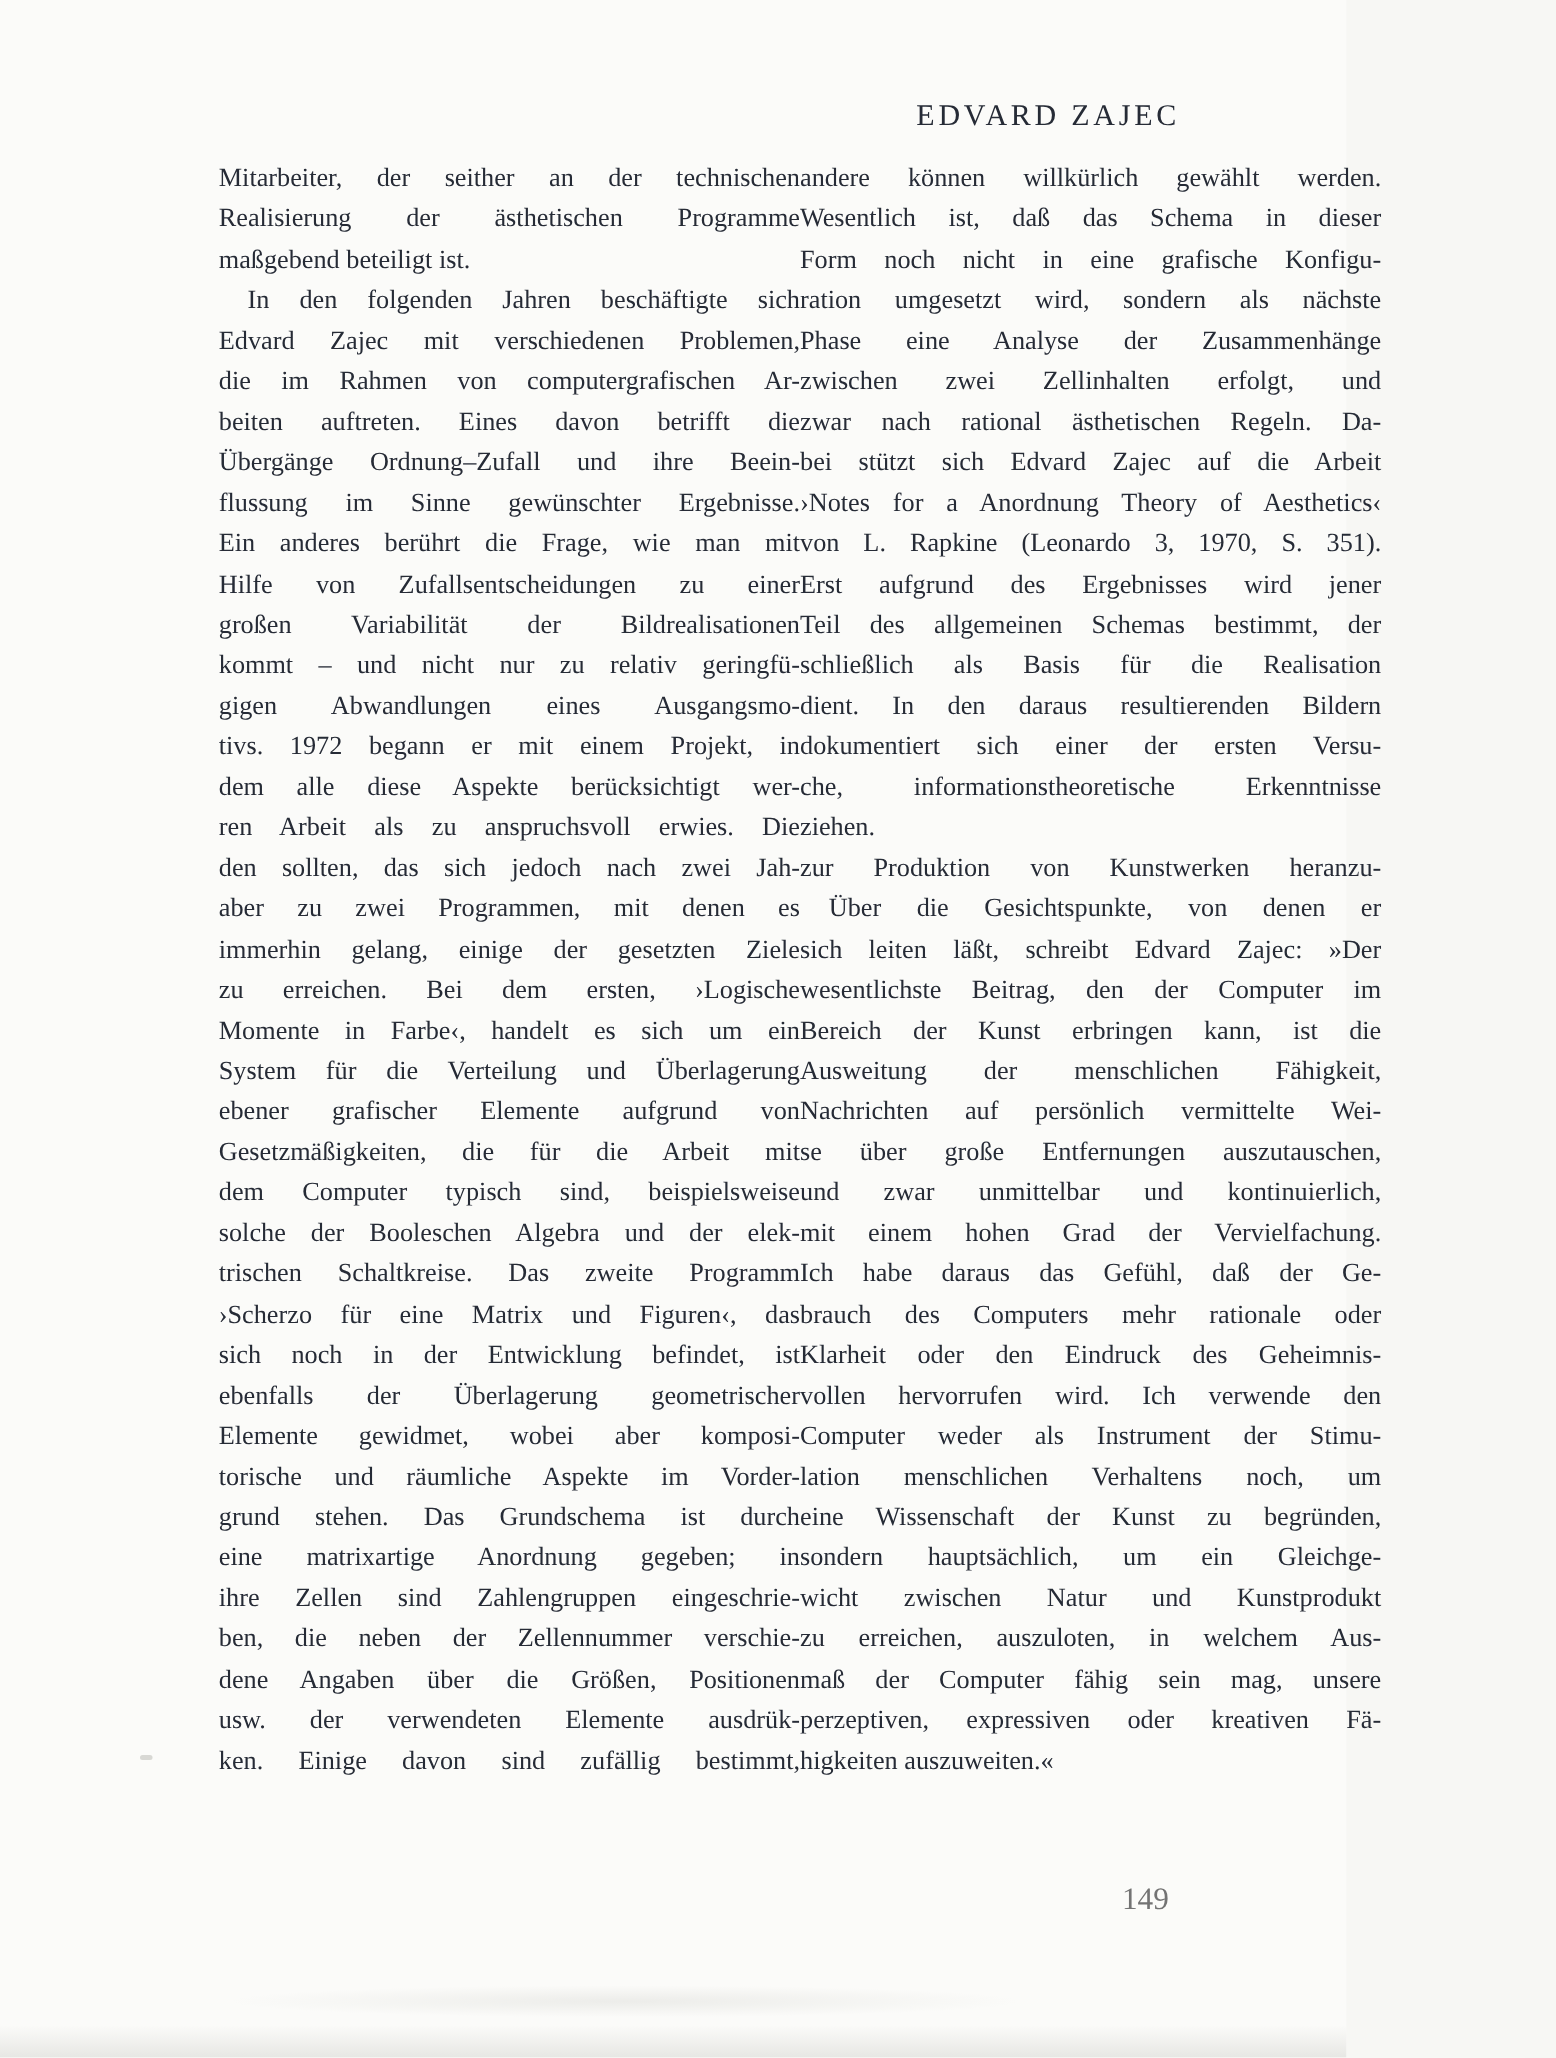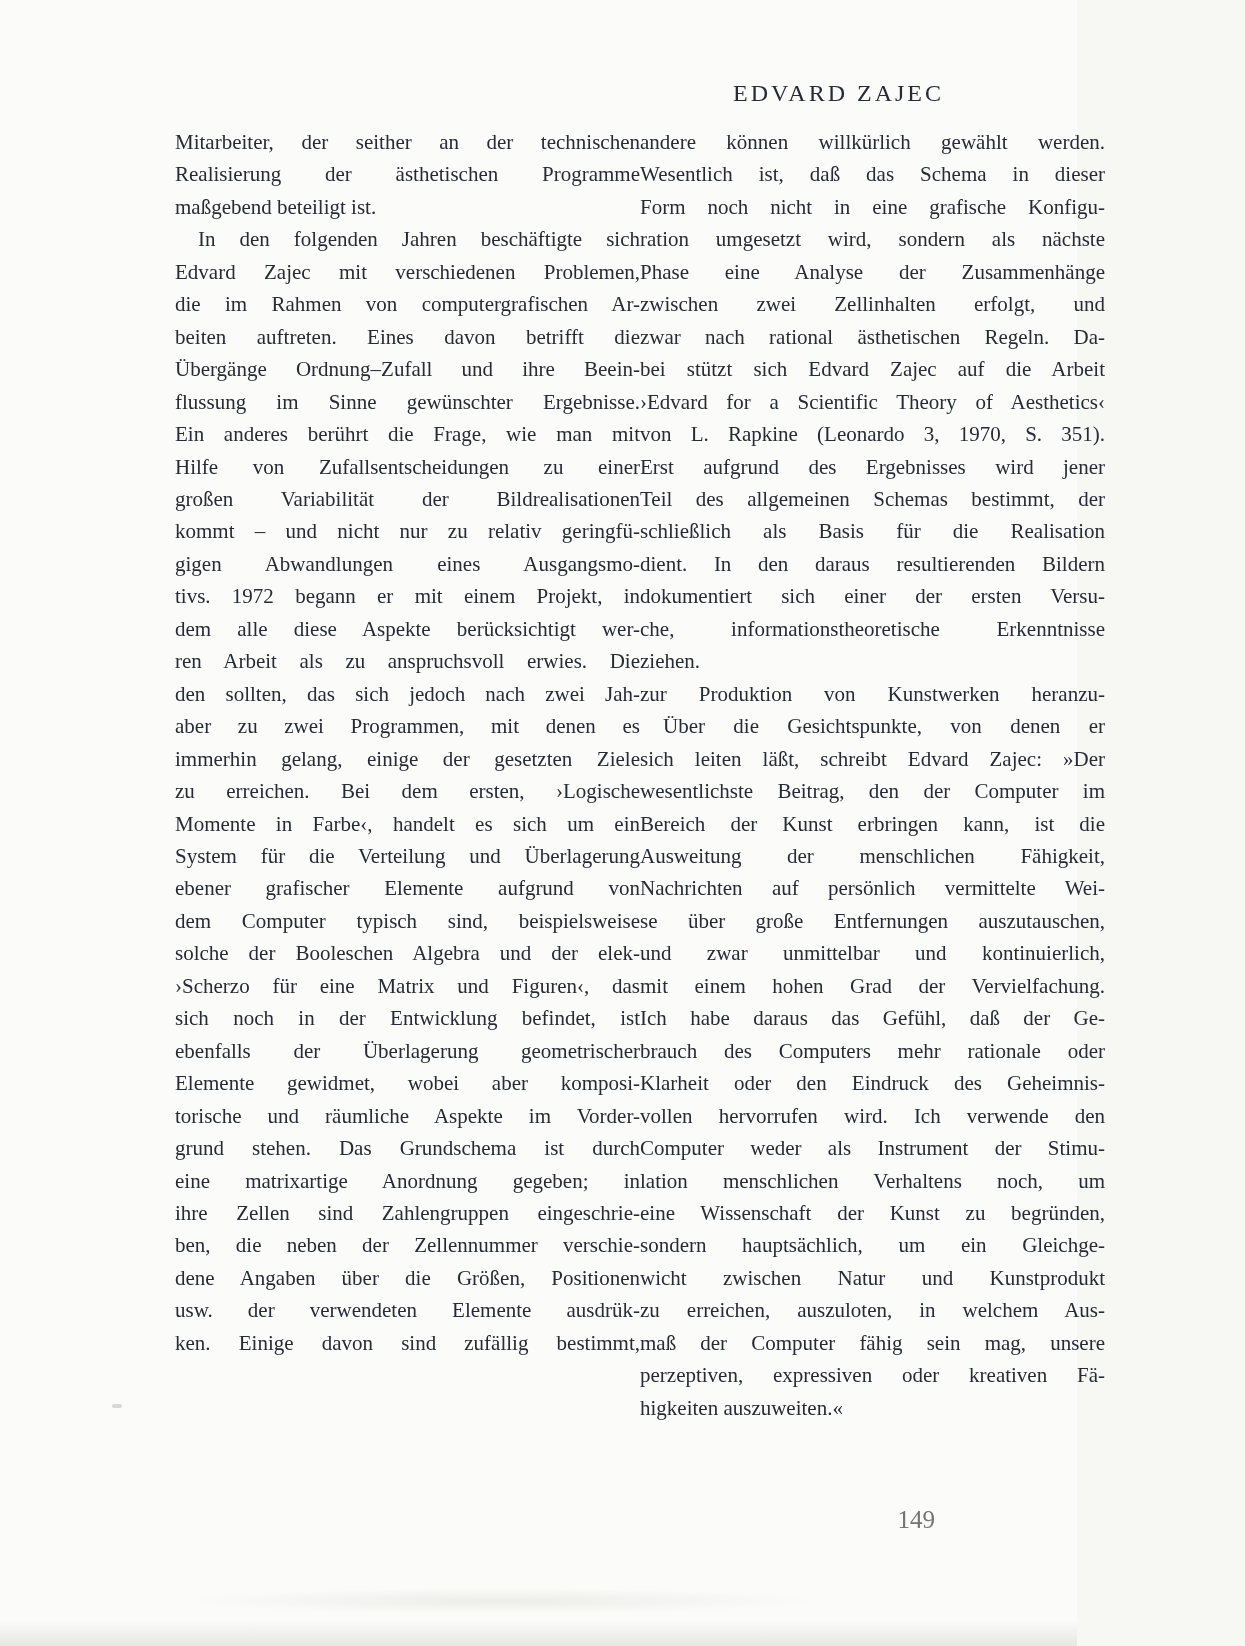--- a/index.html
+++ b/index.html
@@ -96,22 +96,24 @@
         <div class="line">tivs. 1972 begann er mit einem Projekt, in</div>
         <div class="line">dem alle diese Aspekte berücksichtigt wer-</div>
         <div class="line">ren Arbeit als zu anspruchsvoll erwies. Die</div>
         <div class="line">den sollten, das sich jedoch nach zwei Jah-</div>
         <div class="line">aber zu zwei Programmen, mit denen es</div>
         <div class="line">immerhin gelang, einige der gesetzten Ziele</div>
         <div class="line">zu erreichen. Bei dem ersten, ›Logische</div>
         <div class="line">Momente in Farbe‹, handelt es sich um ein</div>
         <div class="line">System für die Verteilung und Überlagerung</div>
         <div class="line">ebener grafischer Elemente aufgrund von</div>
+        <div class="line">Gesetzmäßigkeiten, die für die Arbeit mit</div>
         <div class="line">dem Computer typisch sind, beispielsweise</div>
         <div class="line">solche der Booleschen Algebra und der elek-</div>
+        <div class="line">trischen Schaltkreise. Das zweite Programm</div>
         <div class="line">›Scherzo für eine Matrix und Figuren‹, das</div>
         <div class="line">sich noch in der Entwicklung befindet, ist</div>
         <div class="line">ebenfalls der Überlagerung geometrischer</div>
         <div class="line">Elemente gewidmet, wobei aber komposi-</div>
         <div class="line">torische und räumliche Aspekte im Vorder-</div>
         <div class="line">grund stehen. Das Grundschema ist durch</div>
         <div class="line">eine matrixartige Anordnung gegeben; in</div>
         <div class="line">ihre Zellen sind Zahlengruppen eingeschrie-</div>
         <div class="line">ben, die neben der Zellennummer verschie-</div>
         <div class="line">dene Angaben über die Größen, Positionen</div>
@@ -120,21 +122,21 @@
       </div>
     <div class="column" id="col-right">
         <div class="line">andere können willkürlich gewählt werden.</div>
         <div class="line">Wesentlich ist, daß das Schema in dieser</div>
         <div class="line">Form noch nicht in eine grafische Konfigu-</div>
         <div class="line">ration umgesetzt wird, sondern als nächste</div>
         <div class="line">Phase eine Analyse der Zusammenhänge</div>
         <div class="line">zwischen zwei Zellinhalten erfolgt, und</div>
         <div class="line">zwar nach rational ästhetischen Regeln. Da-</div>
         <div class="line">bei stützt sich Edvard Zajec auf die Arbeit</div>
-        <div class="line">›Edvard for a Scientific Theory of Aesthetics‹</div>
+        <div class="line">›Notes for a Anordnung Theory of Aesthetics‹</div>
         <div class="line">von L. Rapkine (Leonardo 3, 1970, S. 351).</div>
         <div class="line">Erst aufgrund des Ergebnisses wird jener</div>
         <div class="line">Teil des allgemeinen Schemas bestimmt, der</div>
         <div class="line">schließlich als Basis für die Realisation</div>
         <div class="line">dient. In den daraus resultierenden Bildern</div>
         <div class="line">dokumentiert sich einer der ersten Versu-</div>
         <div class="line">che, informationstheoretische Erkenntnisse</div>
         <div class="line para-end">ziehen.</div>
         <div class="line">zur Produktion von Kunstwerken heranzu-</div>
         <div class="line indent">Über die Gesichtspunkte, von denen er</div>

